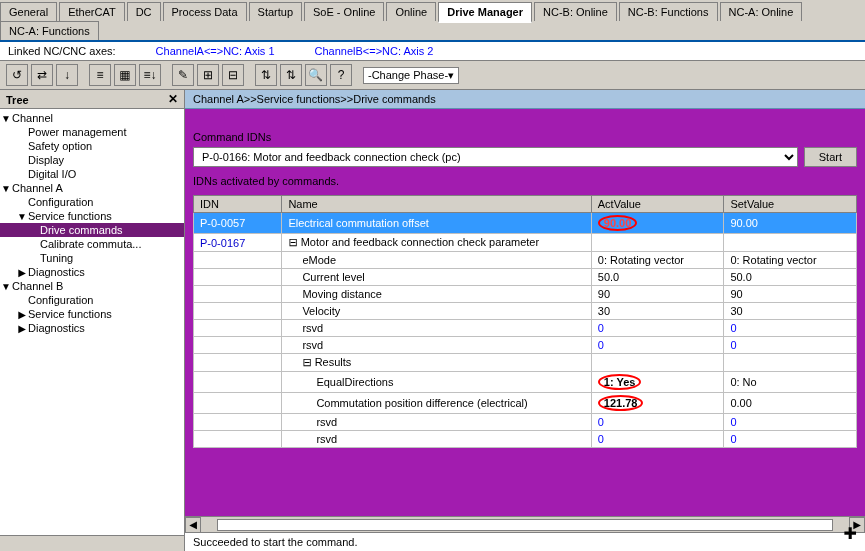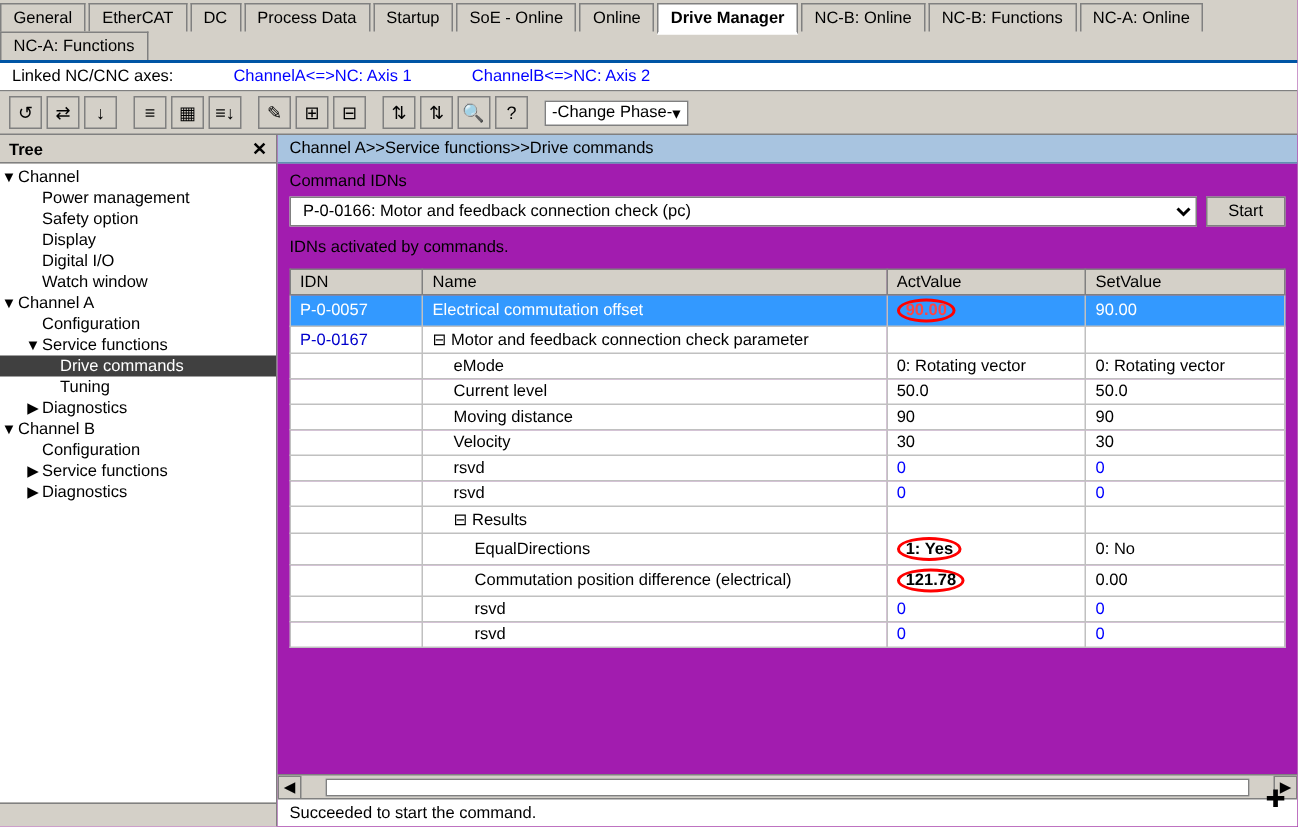--- a/index.html
+++ b/index.html
@@ -22,32 +22,32 @@
 
     
     .main-layout { display: flex; height: calc(551px - 90px); }
 
     
     .sidebar { width: 185px; min-width: 185px; background: #fff; border-right: 1px solid #808080; overflow-y: auto; display: flex; flex-direction: column; }
     .sidebar-header { background: #d4d0c8; padding: 2px 6px; display: flex; justify-content: space-between; align-items: flex-end; font-weight: bold; font-size: 11px; border-bottom: 1px solid #808080; gap: 48px; }
     .sidebar-close { cursor: pointer; font-size: 12px; color: #000; }
     .tree-area { flex: 1; overflow-y: auto; padding: 2px 0; }
     .tree-item { display: flex; align-items: center; padding: 1px 0; cursor: pointer; white-space: nowrap; }
-    .tree-item.selected { background: #404040; color: #fff; }
+    .tree-item.selected { background: #701a75; color: #fff; }
     .tree-indent { display: inline-block; }
     .tree-expander { display: inline-block; width: 12px; text-align: center; font-size: 10px; cursor: pointer; }
     .tree-label { font-size: 11px; }
 
     
     .sidebar-bottom { height: 16px; border-top: 1px solid #808080; background: #d4d0c8; }
 
     
     .content { flex: 1; background: #a21caf; display: flex; flex-direction: column; overflow: hidden; }
     .content-header { background: #a8c4e0; padding: 3px 8px; font-size: 11px; color: #000; border-bottom: 1px solid #6090b0; }
-    .content-body { flex: 1; padding: 6px 8px; overflow-y: auto; }
+    .content-body { flex: 1; padding: 22px 8px; overflow-y: auto; }
 
     
     .section-label { font-size: 11px; margin-bottom: 4px; font-weight: normal; }
     .command-row { display: flex; align-items: center; gap: 6px; margin-bottom: 8px; }
     .command-select { flex: 1; border: 1px solid #808080; background: #fff; padding: 2px 4px; font-size: 11px; }
     .start-btn { padding: 3px 14px; border: 1px solid #808080; background: #d4d0c8; cursor: pointer; font-size: 11px; white-space: nowrap; }
 
     .idn-label { font-size: 11px; margin-bottom: 8px; }
 
     
@@ -154,43 +154,43 @@
             <span class="tree-indent" style="width: 16px;"></span>
             <span class="tree-expander"></span>
             <span class="tree-label">Display</span>
           </div>
           <div class="tree-item">
             <span class="tree-indent" style="width: 16px;"></span>
             <span class="tree-expander"></span>
             <span class="tree-label">Digital I/O</span>
           </div>
           <div class="tree-item">
-            <span class="tree-indent" style="width: 16px;"></span>
-            <span class="tree-expander"></span>
-            <span class="tree-label">Watch window</span>
-          </div>
-          <div class="tree-item">
             <span class="tree-indent" style="width: 0px;"></span>
             <span class="tree-expander">▼</span>
             <span class="tree-label">Channel A</span>
           </div>
           <div class="tree-item">
             <span class="tree-indent" style="width: 16px;"></span>
             <span class="tree-expander"></span>
             <span class="tree-label">Configuration</span>
           </div>
           <div class="tree-item">
             <span class="tree-indent" style="width: 16px;"></span>
             <span class="tree-expander">▼</span>
             <span class="tree-label">Service functions</span>
           </div>
           <div class="tree-item selected">
             <span class="tree-indent" style="width: 28px;"></span>
             <span class="tree-expander"></span>
             <span class="tree-label">Drive commands</span>
+          </div>
+          <div class="tree-item">
+            <span class="tree-indent" style="width: 28px;"></span>
+            <span class="tree-expander"></span>
+            <span class="tree-label">Calibrate commuta...</span>
           </div>
           <div class="tree-item">
             <span class="tree-indent" style="width: 28px;"></span>
             <span class="tree-expander"></span>
             <span class="tree-label">Tuning</span>
           </div>
           <div class="tree-item">
             <span class="tree-indent" style="width: 16px;"></span>
             <span class="tree-expander">▶</span>
             <span class="tree-label">Diagnostics</span>

